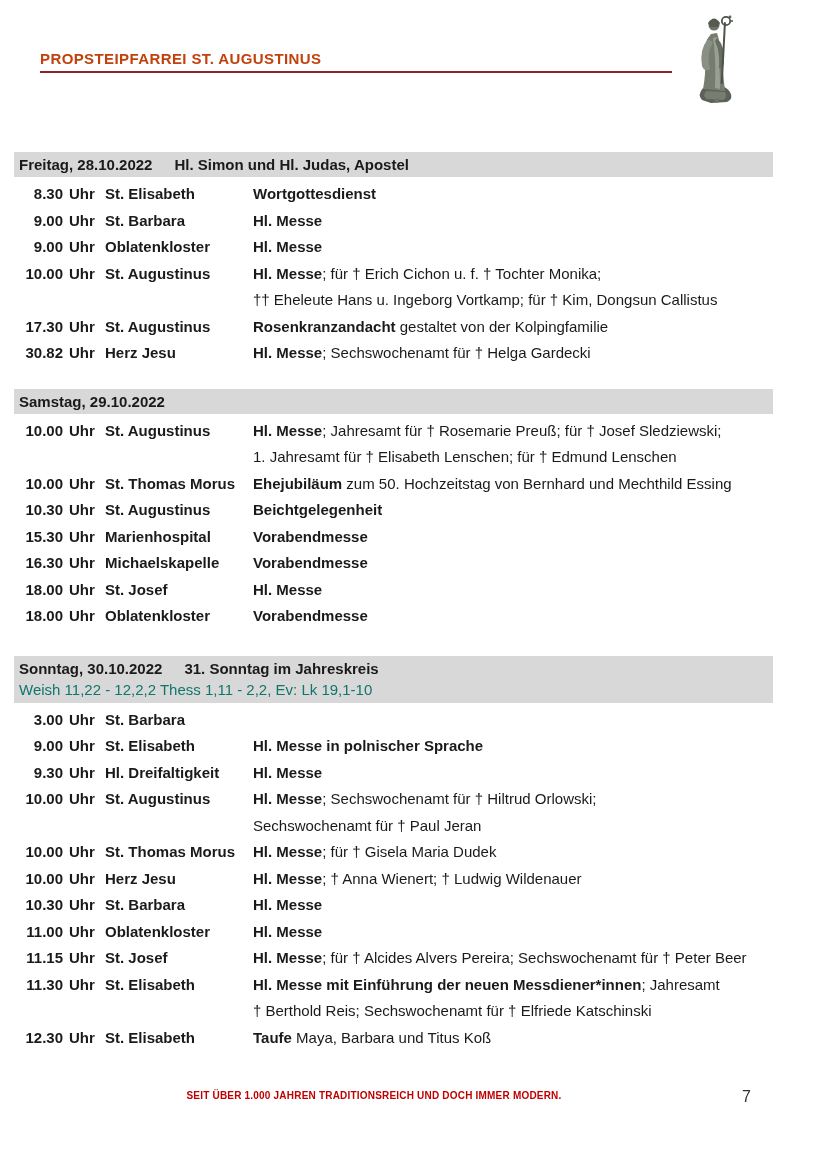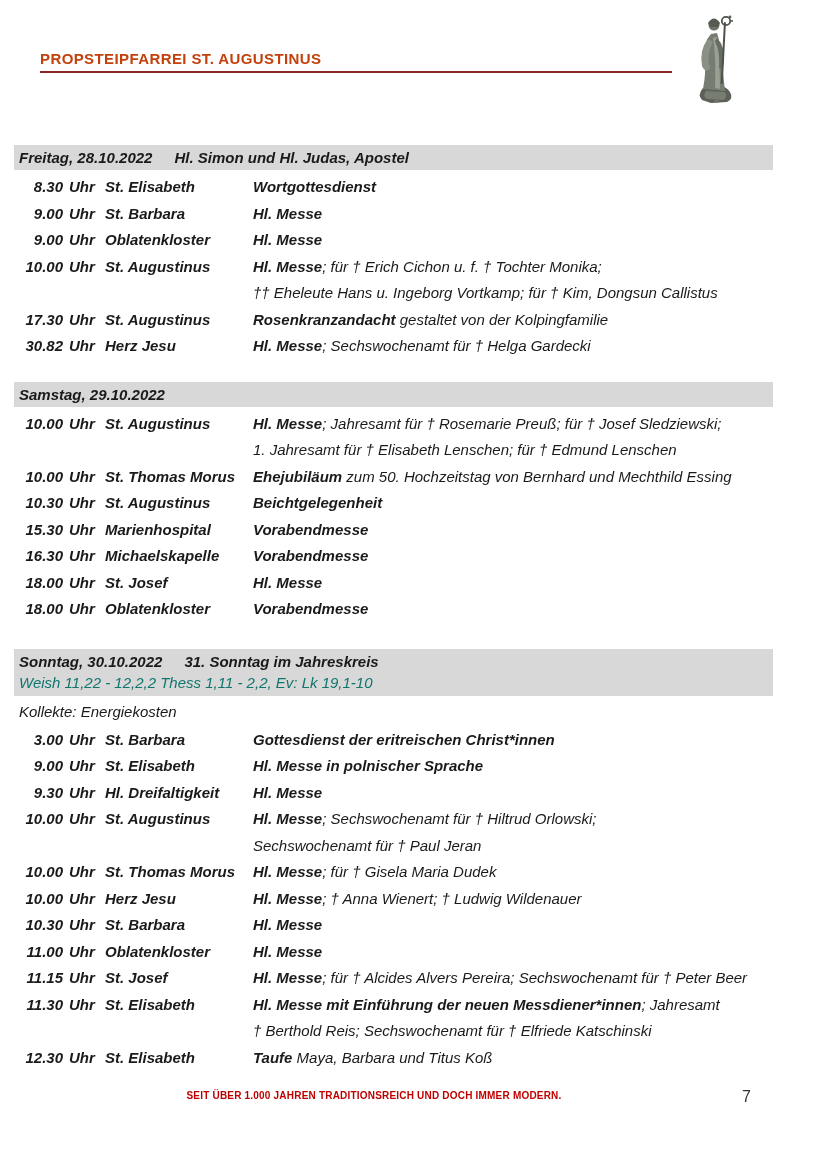--- a/index.html
+++ b/index.html
@@ -20,21 +20,21 @@
     padding-bottom: 4px;
   }
   .hdr-title {
     margin: 0;
     font-size: 15px; font-weight: bold; letter-spacing: .4px;
     color: #c2410c;
   }
   .statue { position: absolute; top: 12px; right: 80px; width: 60px; height: 96px; }
 
   
-  .main { position: absolute; top: 145px; left: 14px; width: 759px; font-style: italic; }
+  .main { position: absolute; top: 152px; left: 14px; width: 759px; }
   .section { margin-bottom: 22px; }
   .section:nth-child(2) { margin-bottom: 26px; }
   .bar {
     background: #d8d8d8;
     padding: 2px 6px 2px 5px;
     font-size: 15px;
   }
   .bar-line1 { font-weight: bold; line-height: 21px; }
   .day-subtitle { margin-left: 22px; }
   .bar-readings { font-weight: normal; line-height: 22px; color: #0f766e; }
@@ -200,27 +200,25 @@
             <span class="cell-loc">Oblatenkloster</span>
             <span class="cell-desc"><span class="desc-bold">Vorabendmesse</span></span>
           </div>
         </div>
       </section>
       <section class="section">
         <div class="bar">
           <div class="bar-line1"><span class="day-date">Sonntag, 30.10.2022</span><span class="day-subtitle">31. Sonntag im Jahreskreis</span></div>
           <div class="bar-readings">Weish 11,22 - 12,2,2 Thess 1,11 - 2,2, Ev: Lk 19,1-10</div>
         </div>
-        <div class="note">Kollekte: Energiekosten</div>
         <div class="rows">
           <div class="row">
             <span class="cell-time">3.00</span>
             <span class="cell-unit">Uhr</span>
             <span class="cell-loc">St. Barbara</span>
-            <span class="cell-desc"><span class="desc-bold">Gottesdienst der eritreischen Christ*innen</span></span>
           </div>
           <div class="row">
             <span class="cell-time">9.00</span>
             <span class="cell-unit">Uhr</span>
             <span class="cell-loc">St. Elisabeth</span>
             <span class="cell-desc"><span class="desc-bold">Hl. Messe in polnischer Sprache</span></span>
           </div>
           <div class="row">
             <span class="cell-time">9.30</span>
             <span class="cell-unit">Uhr</span>

